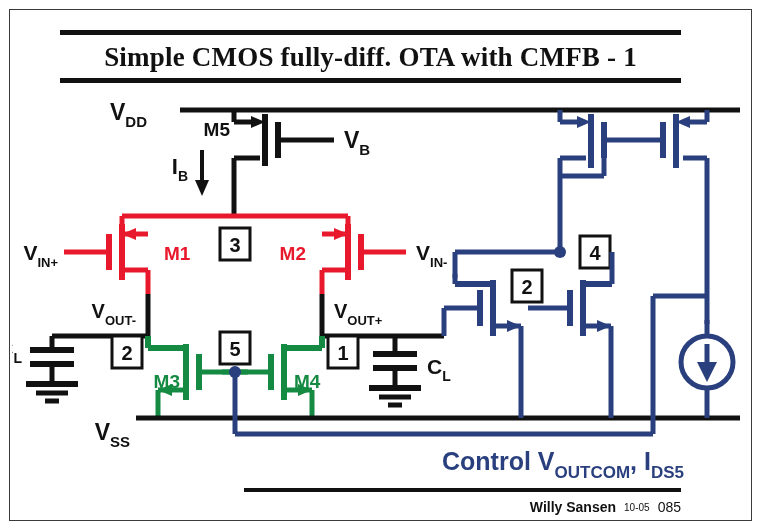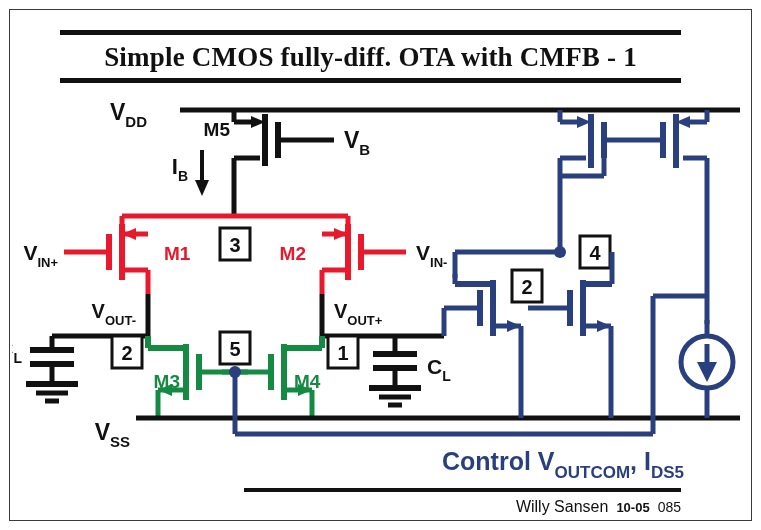--- a/index.html
+++ b/index.html
@@ -11,22 +11,22 @@
   .rule{position:absolute;background:#111;}
   #title-rule-top{left:60px;top:30px;width:621px;height:5px;}
   #title-rule-bottom{left:60px;top:78px;width:621px;height:5px;}
   #footer-rule{left:244px;top:488px;width:437px;height:4px;}
   #page-title{position:absolute;left:60px;top:36px;width:621px;height:42px;
               display:flex;align-items:center;justify-content:center;
               font-family:"Liberation Serif", serif;font-weight:bold;
               font-size:27px;color:#111;letter-spacing:.2px;white-space:nowrap;}
   #footer{position:absolute;left:400px;top:496px;width:281px;height:22px;
           display:flex;align-items:center;justify-content:flex-end;gap:8px;}
-  #footer .author{font-size:16px;font-weight:normal;color:#111;}
-  #footer .date{font-size:13px;font-weight:bold;color:#111;}
+  #footer .author{font-size:14px;font-weight:bold;color:#111;}
+  #footer .date{font-size:10px;font-weight:normal;color:#111;}
   #footer .num{font-size:14px;font-weight:normal;color:#111;}
   #schematic{position:absolute;left:0;top:88px;width:743px;height:400px;margin-left:12px;}
   svg{display:block;}
   text{font-family:"Liberation Sans", sans-serif;font-weight:bold;}
 </style>
 </head>
 <body>
 
 <div id="slide">
   <div id="frame"></div>

